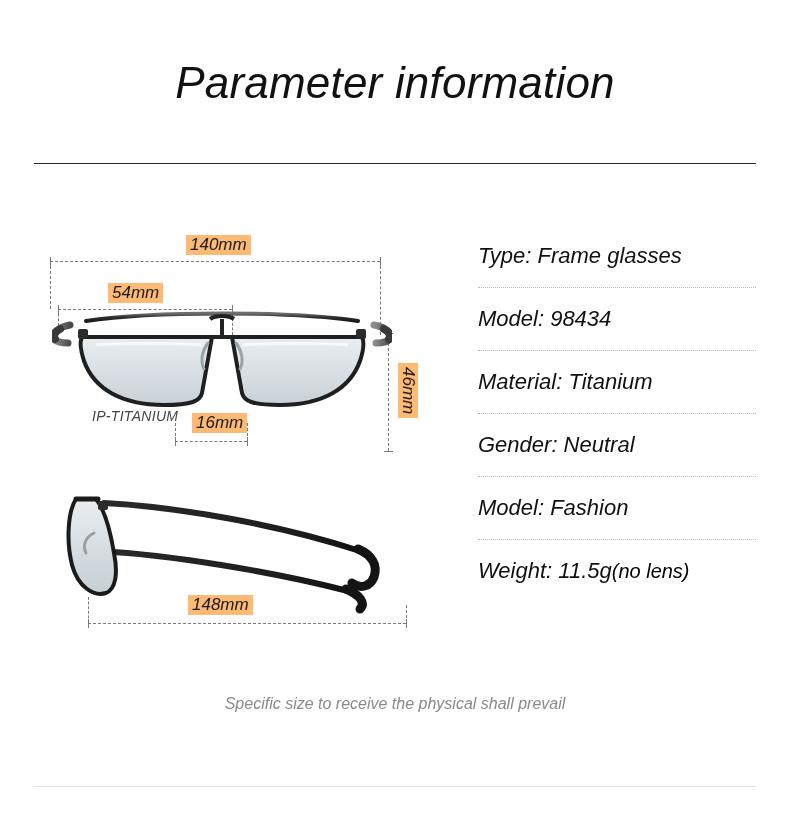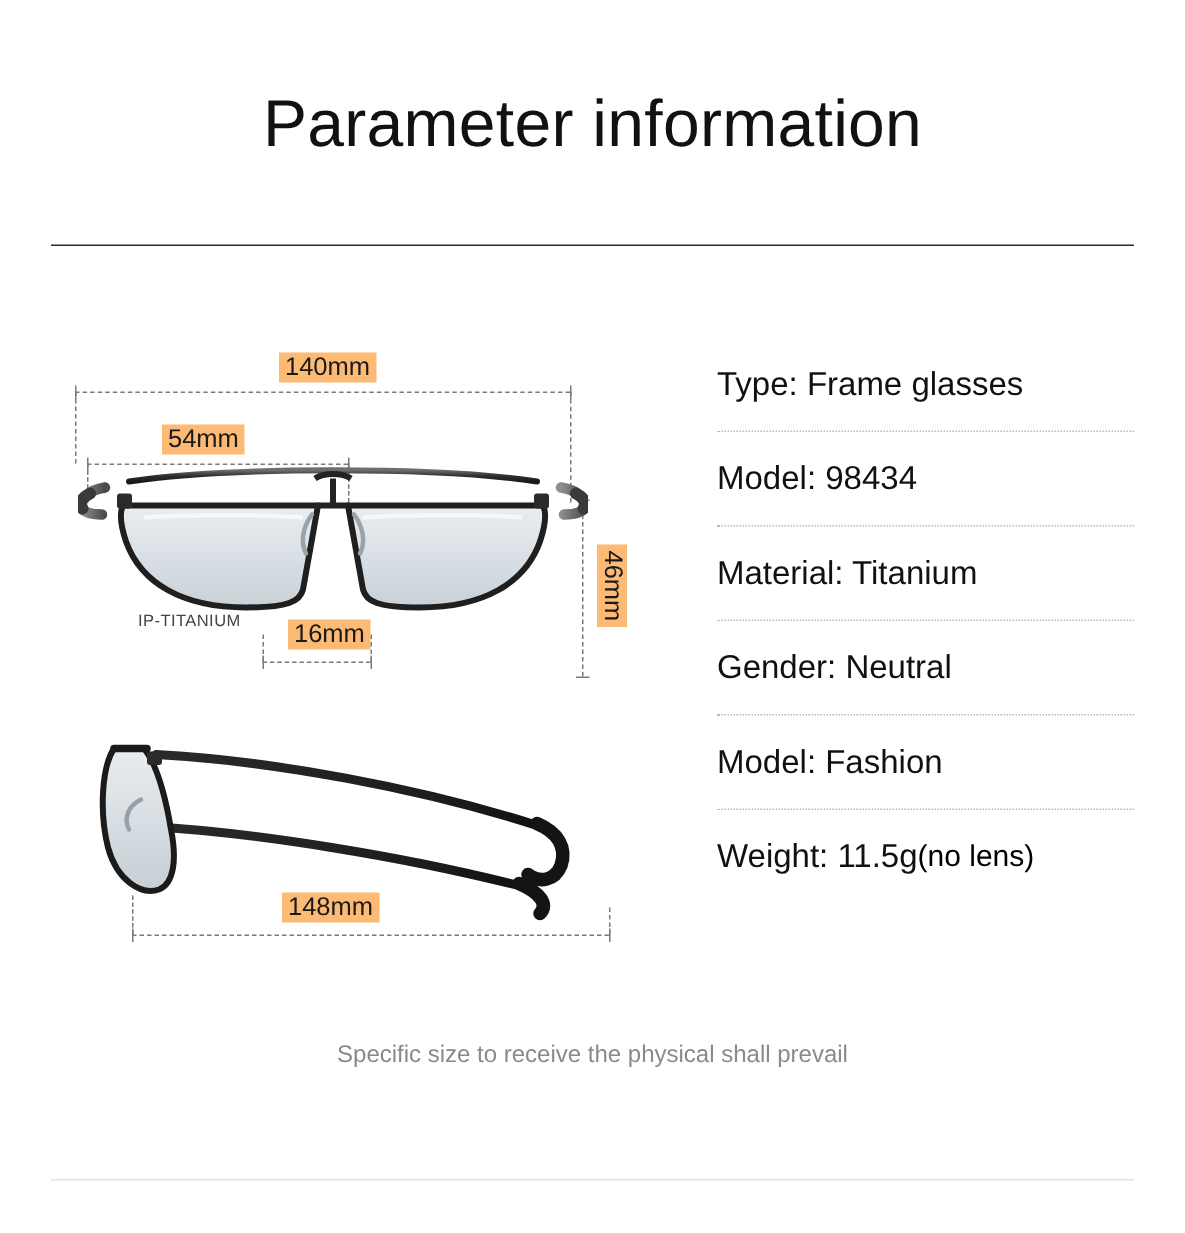--- a/index.html
+++ b/index.html
@@ -13,20 +13,21 @@
     font-family: "Liberation Sans", sans-serif;
     color: #1a1a1a;
     position: relative;
     overflow: hidden;
   }
   .page {
     position: relative;
     width: 655px;
     height: 822px;
     background: #ffffff;
+    font-style: italic;
   }
 
   
   .title {
     position: absolute;
     left: 0;
     top: 58px;
     width: 790px;
     text-align: center;
     font-size: 44px;
@@ -127,21 +128,21 @@
     position: absolute;
     left: 20px;
     top: 300px;
     width: 340px;
     height: 130px;
   }
   .brand-text {
     position: absolute;
     left: 52px;
     top: 223px;
-    font-size: 11px;
+    font-size: 14px;
     letter-spacing: 0.3px;
     color: #444;
     font-family: "Liberation Sans", sans-serif;
   }
 
   
   .footnote {
     position: absolute;
     left: 0;
     top: 690px;

